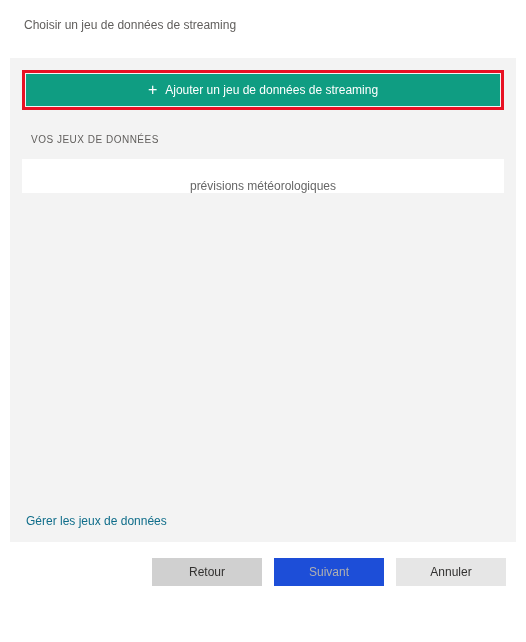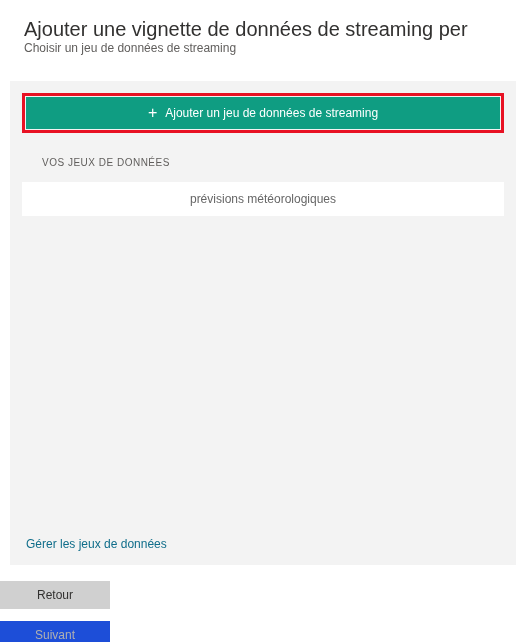--- a/index.html
+++ b/index.html
@@ -52,46 +52,45 @@
   }
   .plus {
     font-size: 16px;
     font-weight: 300;
     line-height: 1;
   }
   .section-label {
     font-size: 10px;
     letter-spacing: 0.5px;
     color: #605e5c;
-    margin: 0 0 14px 20px;
+    margin: 0 0 14px 9px;
   }
   .dataset-item {
     background: #ffffff;
     height: 34px;
     display: flex;
-    align-items: center;
+    align-items: flex-end;
     justify-content: center;
     font-size: 12px;
     color: #666;
     cursor: pointer;
   }
   .manage-link {
     position: absolute;
     bottom: 14px;
     left: 16px;
     font-size: 12px;
     color: #0f6d8a;
     cursor: pointer;
   }
   .footer {
     display: flex;
     justify-content: flex-end;
     gap: 12px;
     padding: 16px 20px 0 0;
-    flex-direction: column;
   }
   .footer button {
     width: 110px;
     height: 28px;
     border: none;
     font-size: 12px;
     cursor: pointer;
   }
   .btn-back {
     background: #d0d0d0;
@@ -104,21 +103,20 @@
   }
   .btn-cancel {
     background: #e6e6e6;
     color: #323130;
   }
 </style>
 </head>
 <body>
 
 <div class="header">
-  <div class="title">Ajouter une vignette de données de streaming per</div>
   <div class="subtitle">Choisir un jeu de données de streaming</div>
 </div>
 
 <div class="content">
   <div class="highlight-wrap">
     <button class="add-btn">
       <span class="plus">+</span>
       <span>Ajouter un jeu de données de streaming</span>
     </button>
   </div>
@@ -128,13 +126,14 @@
   <div class="dataset-item">
     <span>prévisions météorologiques</span>
   </div>
 
   <a class="manage-link">Gérer les jeux de données</a>
 </div>
 
 <div class="footer">
   <button class="btn-back">Retour</button>
   <button class="btn-next" disabled="">Suivant</button>
+  <button class="btn-cancel">Annuler</button>
 </div>
 
 </body></html>

